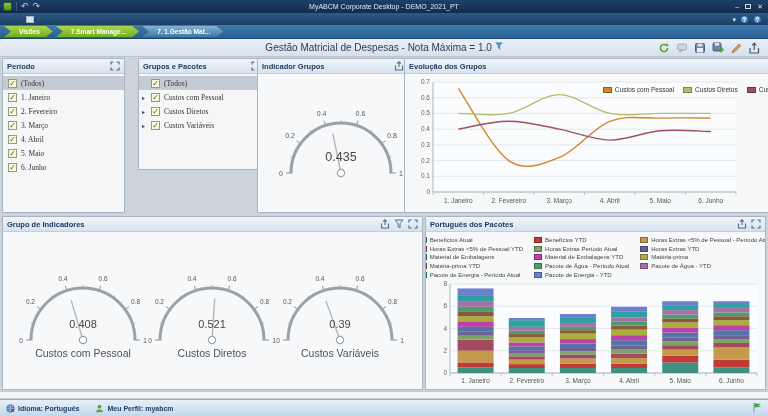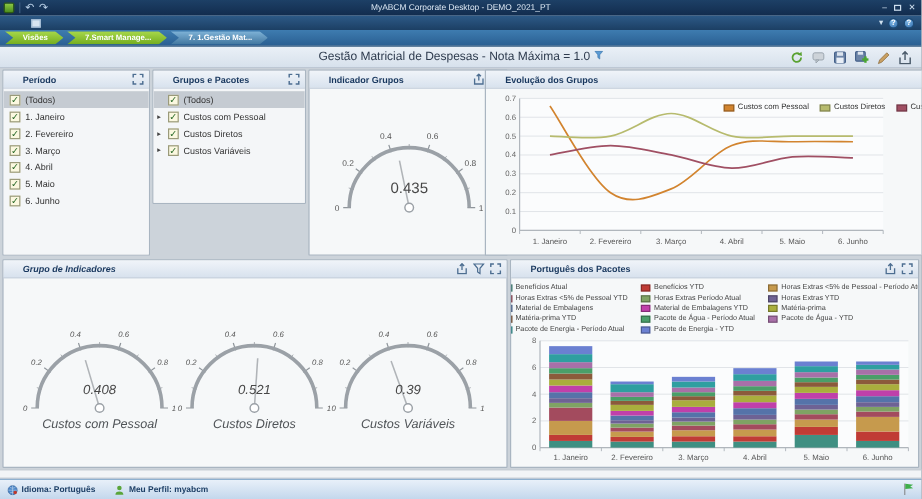--- a/index.html
+++ b/index.html
@@ -46,41 +46,41 @@
   .ph-title{position:absolute;left:0;right:0;text-align:center;font-size:10px;color:#2e3b4e;}
   .ph-title svg{vertical-align:top;}
   .ph-tools{margin-left:auto;display:flex;align-items:center;gap:6px;padding-right:8px;z-index:2;}
   .ph-tools span{display:inline-flex;width:12px;height:12px;}
 
   
   .main{position:absolute;left:0;top:57px;width:768px;height:334px;background:#ccd3da;}
   .panel{position:absolute;background:#f6f8f9;border:1px solid #a9b5c1;border-radius:1px;}
   .phead{height:15px;display:flex;align-items:center;padding:0 4px;
     background:linear-gradient(#f0f4f9,#d8e2ee);border-bottom:1px solid #c2cedb;}
-  .ptitle{flex:1;font-size:7.5px;font-weight:bold;color:#17365d;white-space:nowrap;overflow:hidden;margin-left:12px;}
+  .ptitle{flex:1;font-size:7.5px;font-weight:bold;color:#17365d;white-space:nowrap;overflow:hidden;}
   .picons{display:flex;align-items:center;gap:4px;}
   .pic{width:10px;height:10px;display:inline-flex;}
   .pic svg{width:10px;height:10px;}
   .pbody{position:relative;width:100%;height:calc(100% - 15px);overflow:hidden;}
 
   #p-periodo{left:2px;top:1px;width:123px;height:155px;}
-  #p-grupos{left:127px;top:1px;width:128px;height:112px;}
+  #p-grupos{left:138px;top:1px;width:128px;height:112px;}
   #p-indicador{left:257px;top:1px;width:166px;height:155px;}
   #p-evgrupos{left:404px;top:1px;width:412px;height:155px;}
-  #p-gind{left:2px;top:159px;width:421px;height:174px;font-style:italic;}
+  #p-gind{left:2px;top:159px;width:421px;height:174px;}
   #p-evpac{left:425px;top:159px;width:341px;height:174px;}
 
   
   .list{background:#f4f6f8;padding-top:2px;}
   .crow{display:flex;align-items:center;height:14px;padding:0 3px;font-size:7.5px;color:#333;}
   .crow.sel{background:#c5cbd2;}
   .caret{width:7px;font-size:6px;color:#444;flex:0 0 7px;}
   .cbox{width:9px;height:9px;margin:0 4px 0 2px;background:#fbf8e0;border:1px solid #9a9a7a;
     font-size:8px;line-height:8px;color:#2a6b2a;text-align:center;flex:0 0 9px;}
-  .clabel{white-space:nowrap;}
+  .clabel{white-space:nowrap;font-family:Liberation Serif, serif;}
 
   
   .legend-line{position:absolute;top:12px;right:8px;display:flex;gap:9px;align-items:center;}
   .legend-line .ent{display:flex;align-items:center;gap:3px;font-size:6.5px;color:#333;white-space:nowrap;}
   .sw{display:inline-block;border:1px solid rgba(0,0,0,.3);}
   .legend-line .sw{width:9px;height:6px;}
   .legend-grid{display:grid;grid-template-columns:repeat(3,auto);column-gap:11px;row-gap:1.5px;
     justify-content:center;padding:4px 2px 1px 2px;height:48px;}
   .legend-grid .ent{display:flex;align-items:center;gap:3px;font-size:6px;color:#444;white-space:nowrap;}
   .legend-grid .sw{width:8px;height:6px;flex:0 0 8px;}

